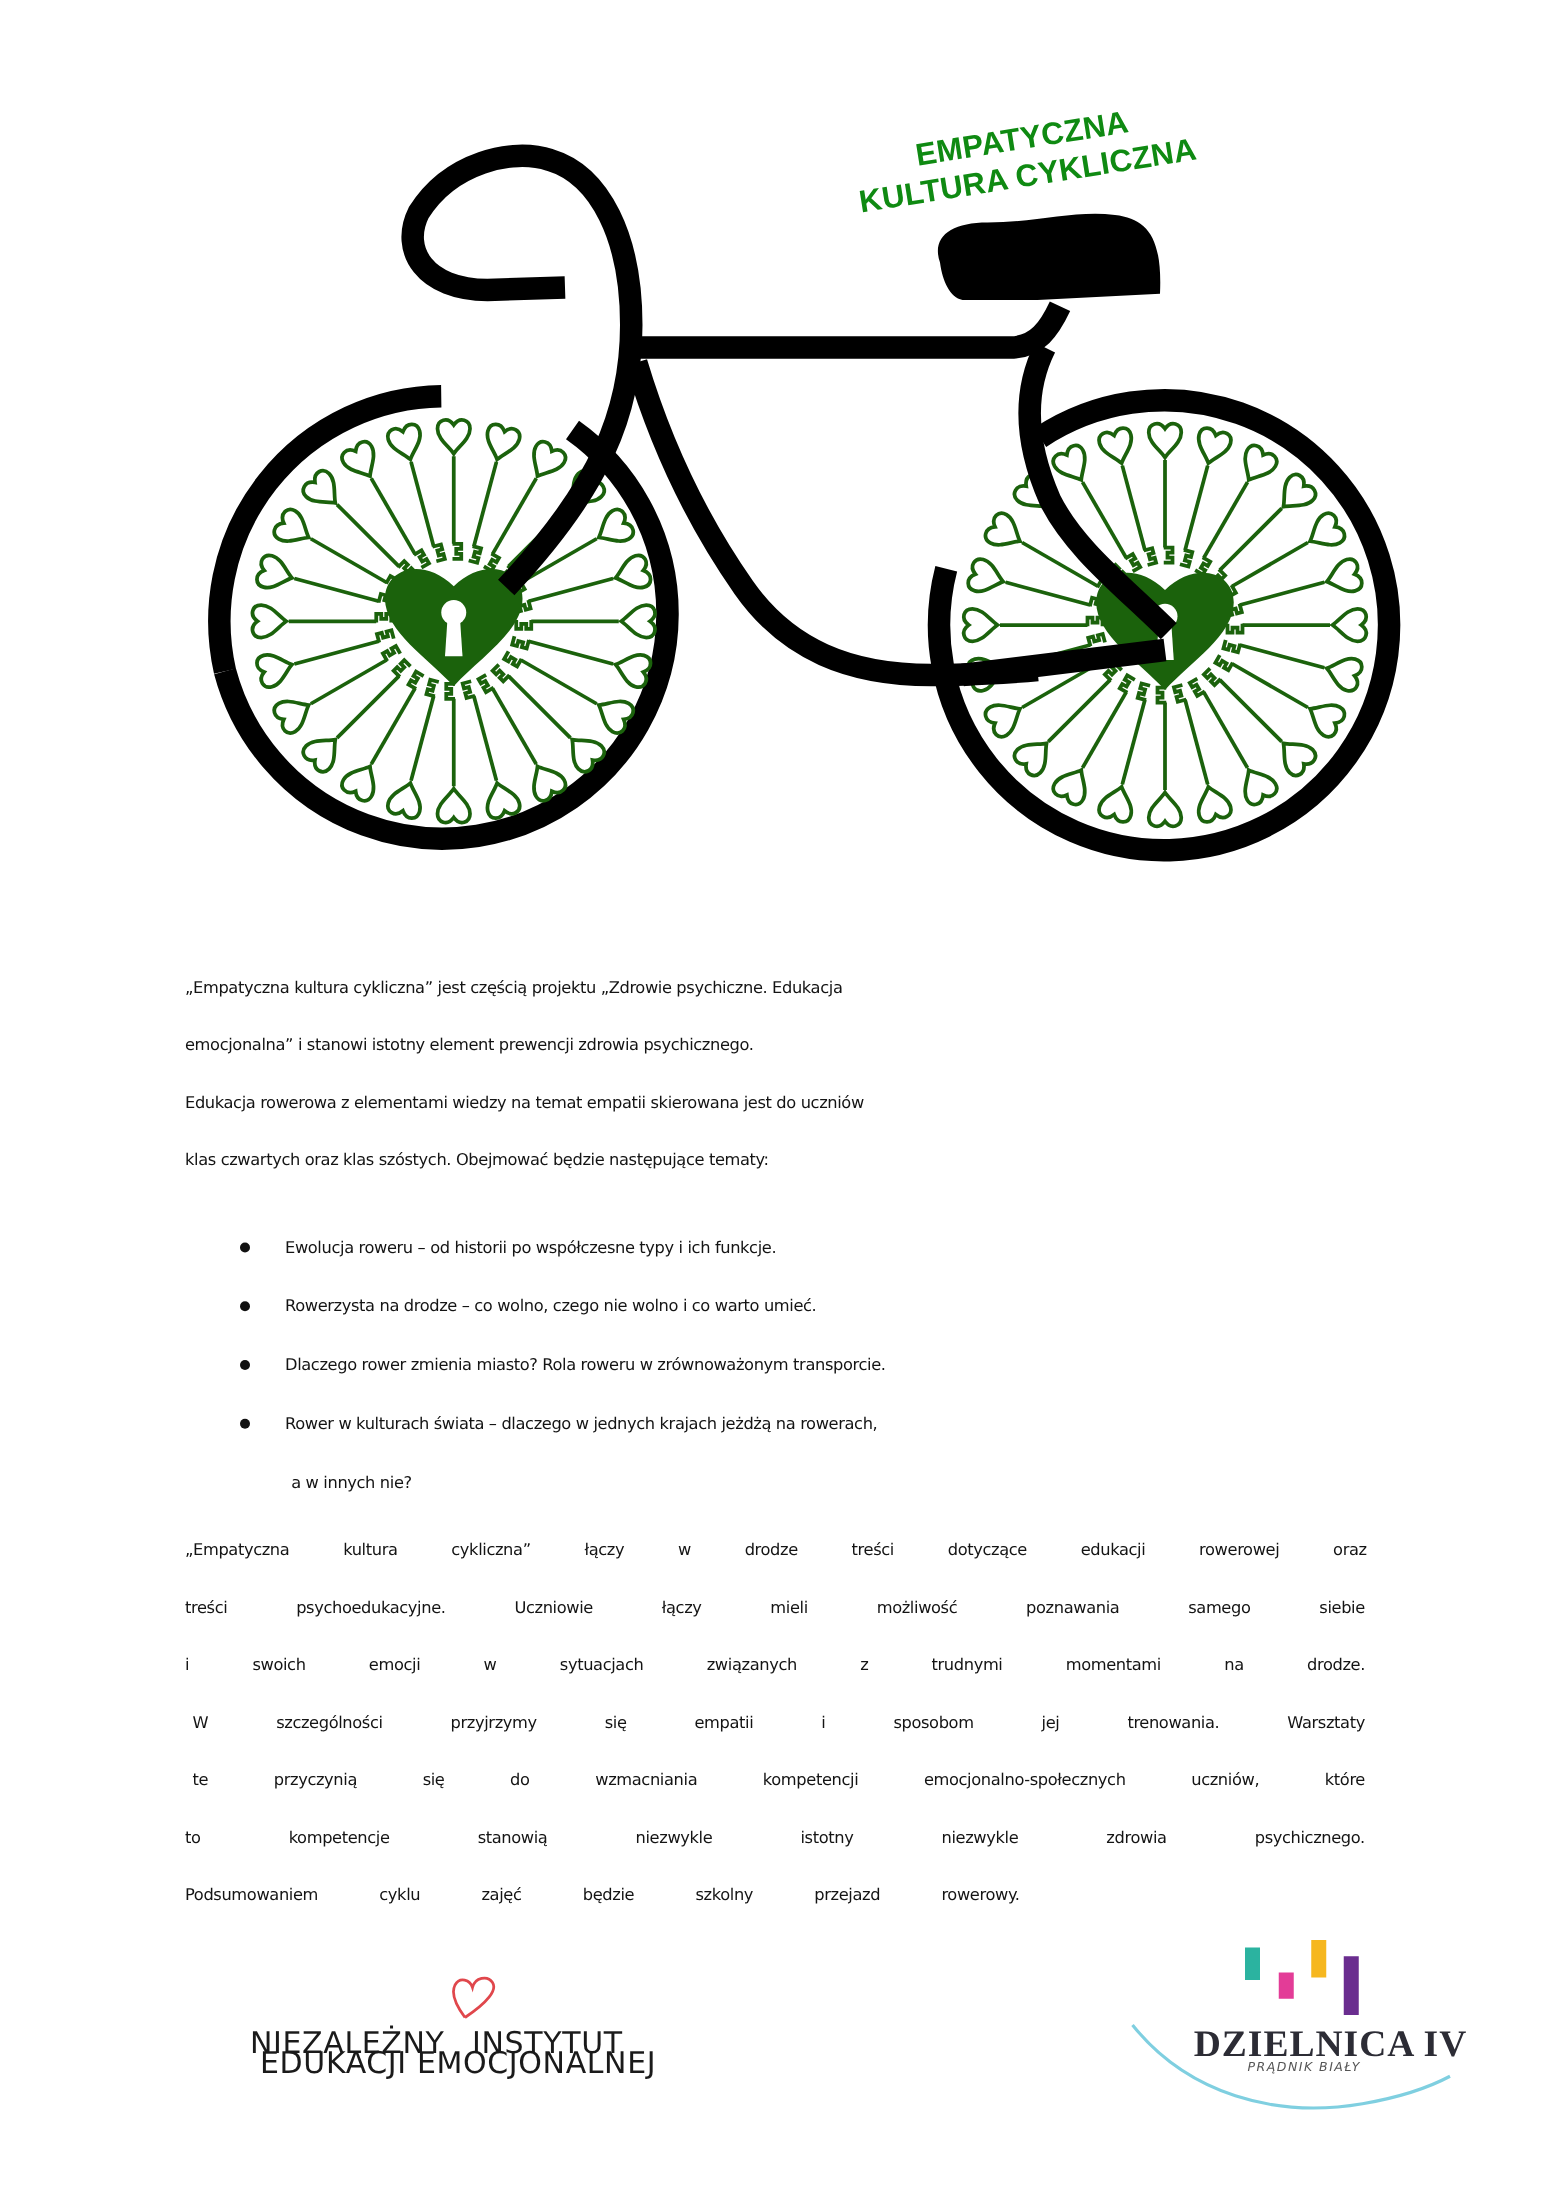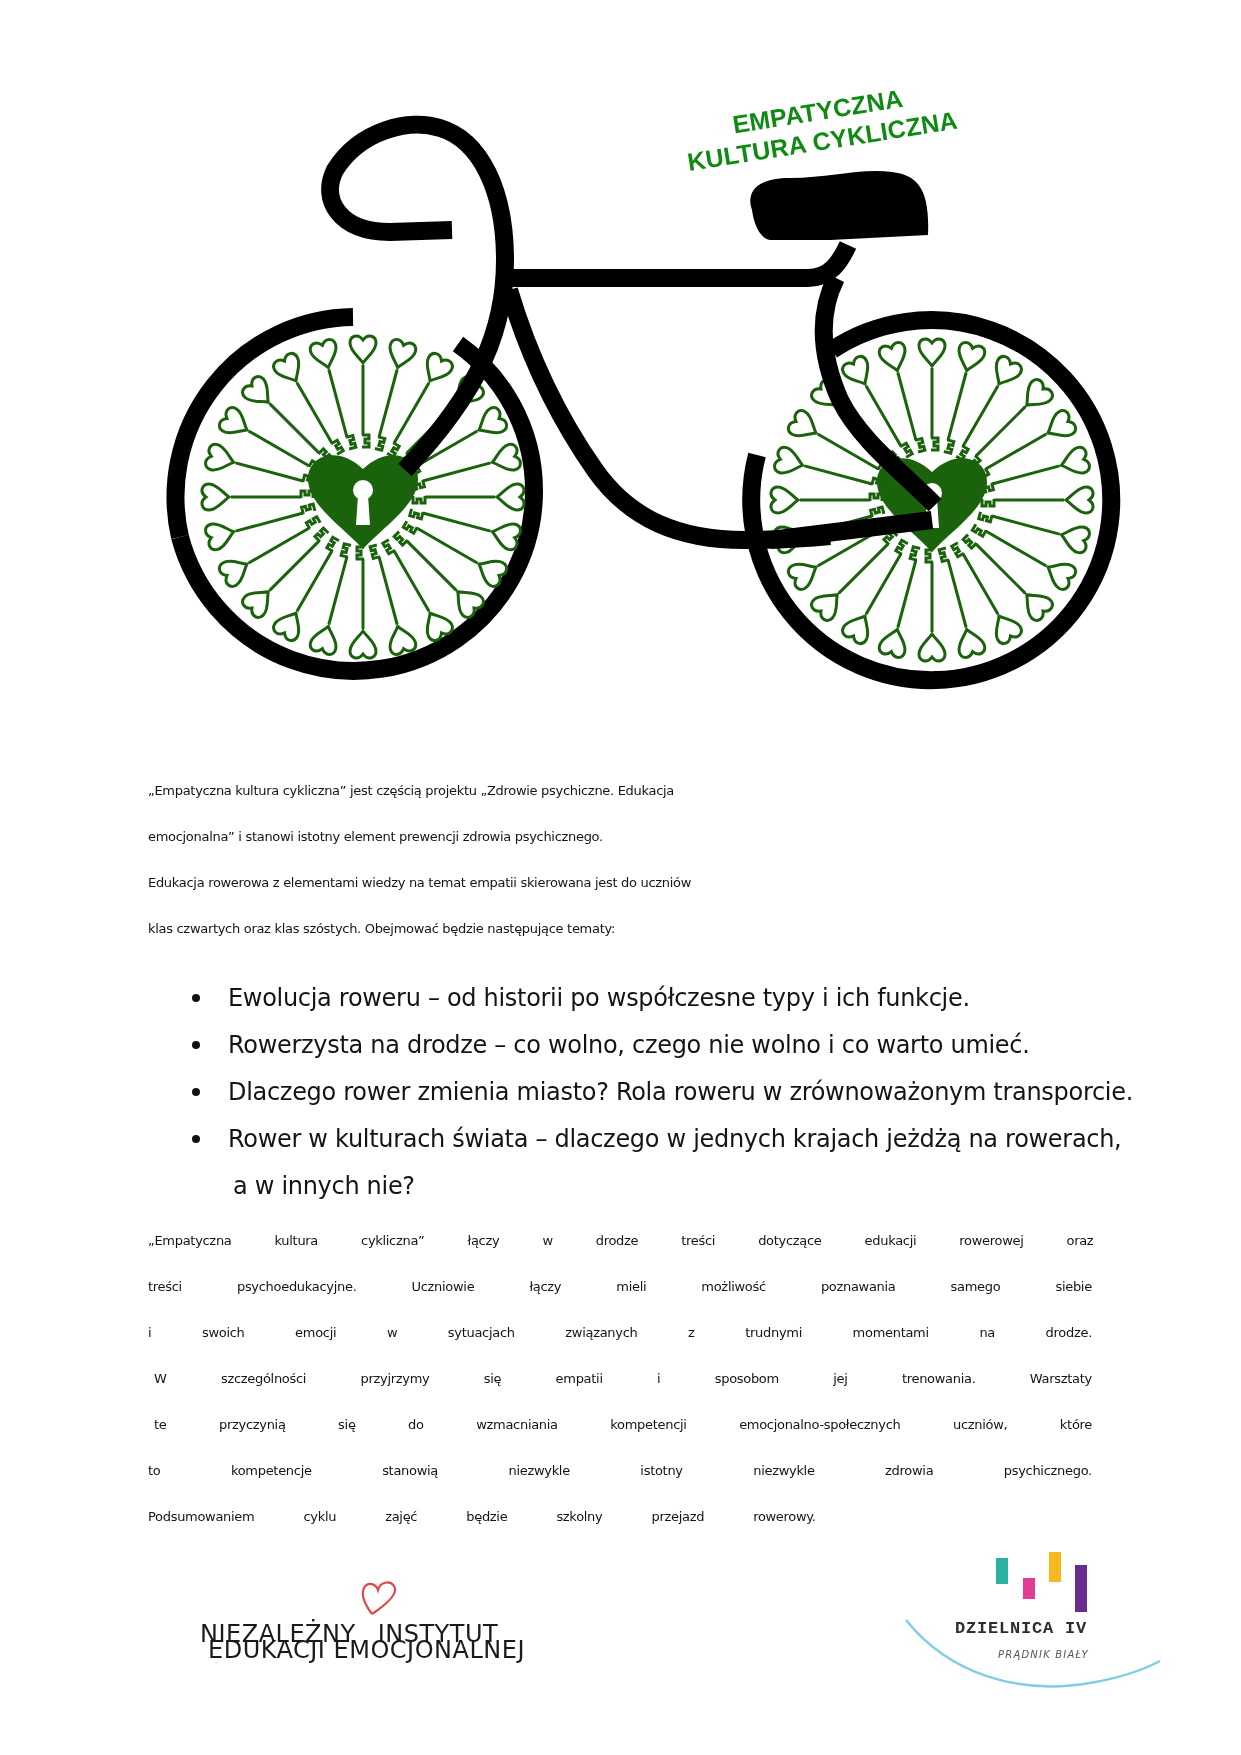--- a/index.html
+++ b/index.html
@@ -10,41 +10,41 @@
 
   .title { position: absolute; left: 670px; top: 96px; width: 300px; text-align: center;
            font-family: "Liberation Sans", sans-serif; font-weight: bold; color: #0f8a12;
            font-size: 25px; line-height: 30px; transform: rotate(-9deg); transform-origin: 50% 50%; letter-spacing: 0.2px; }
   .title div { white-space: nowrap; }
 
   .text { position: absolute; left: 148px; width: 944px; font-family: "DejaVu Sans", sans-serif; font-size: 13px; color: #141414; letter-spacing: -0.3px; }
   .p1 { top: 768px; line-height: 46px; }
   .p1 .line { white-space: nowrap; height: 46px; }
 
-  .bullets { position: absolute; left: 192px; top: 975px; width: 900px; font-size: 24px; letter-spacing: -0.3px; color: #141414; }
+  .bullets { position: absolute; left: 192px; top: 975px; width: 900px; font-size: 13px; letter-spacing: -0.3px; color: #141414; }
   .bullets .b { position: relative; height: 47px; line-height: 47px; padding-left: 36px; white-space: nowrap; }
   .bullets .b .dot { position: absolute; left: 0; top: 19px; width: 8px; height: 8px; border-radius: 50%; background: #111; }
   .bullets .cont { height: 47px; line-height: 47px; padding-left: 41px; white-space: nowrap; }
 
   .p2 { top: 1218px; line-height: 46px; }
   .p2 .line { height: 46px; text-align: justify; text-align-last: justify; white-space: nowrap; display: flex; justify-content: space-between; gap: 43px; }
   .p2 .line.last { justify-content: flex-start; }
   .p2 .line.ind { padding-left: 6px; }
   .p2 .line span.w { display: inline-block; }
   .p2 .line.last span.w { margin-right: 6px; }
 
   .logo-left { position: absolute; left: 200px; top: 1578px; width: 360px; height: 110px; }
   .logo-left .l1, .logo-left .l2 { position: absolute; left: 0; font-family: "DejaVu Sans", sans-serif; font-size: 24px; color: #1a1a1a; letter-spacing: 0.5px; white-space: nowrap; }
   .logo-left .l1 { top: 42px; }
   .logo-left .l1 .gap { display: inline-block; width: 22px; }
   .logo-left .l2 { top: 58px; left: -17px; margin-left: 25px; }
   .logo-left svg { position: absolute; left: 160px; top: 0; }
 
   .logo-right { position: absolute; left: 890px; top: 1545px; width: 290px; height: 170px; }
-  .logo-right .name { position: absolute; left: 65px; top: 74px; font-family: Liberation Mono, monospace; font-weight: bold; font-size: 17px; color: #2c2c35; letter-spacing: 0.8px; white-space: nowrap; }
+  .logo-right .name { position: absolute; left: 65px; top: 74px; font-family: Liberation Serif, serif; font-weight: bold; font-size: 30px; color: #2c2c35; letter-spacing: 0.8px; white-space: nowrap; }
   .logo-right .sub { position: absolute; left: 108px; top: 104px; font-family: "DejaVu Sans", sans-serif; font-style: italic; font-size: 10px; color: #555; letter-spacing: 1.2px; white-space: nowrap; }
   .logo-right svg { position: absolute; left: 0; top: 0; }
 </style>
 </head>
 <body>
 
 <div class="page">
 
   <svg class="bike" viewBox="0 0 1241 720" width="1241" height="720" xmlns="http://www.w3.org/2000/svg">
     <defs>

